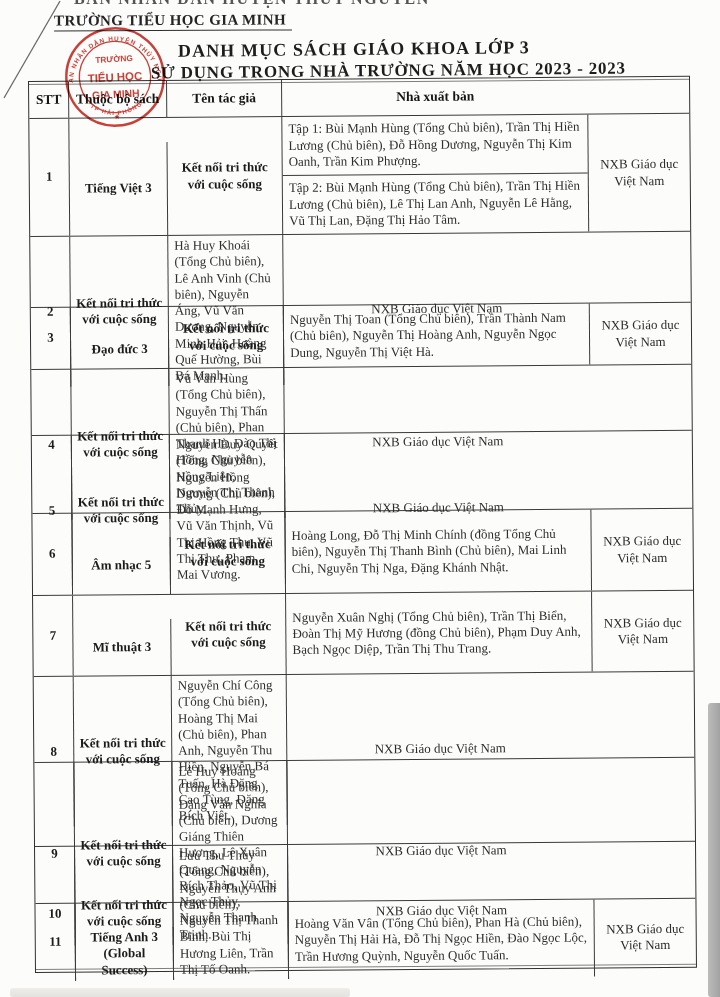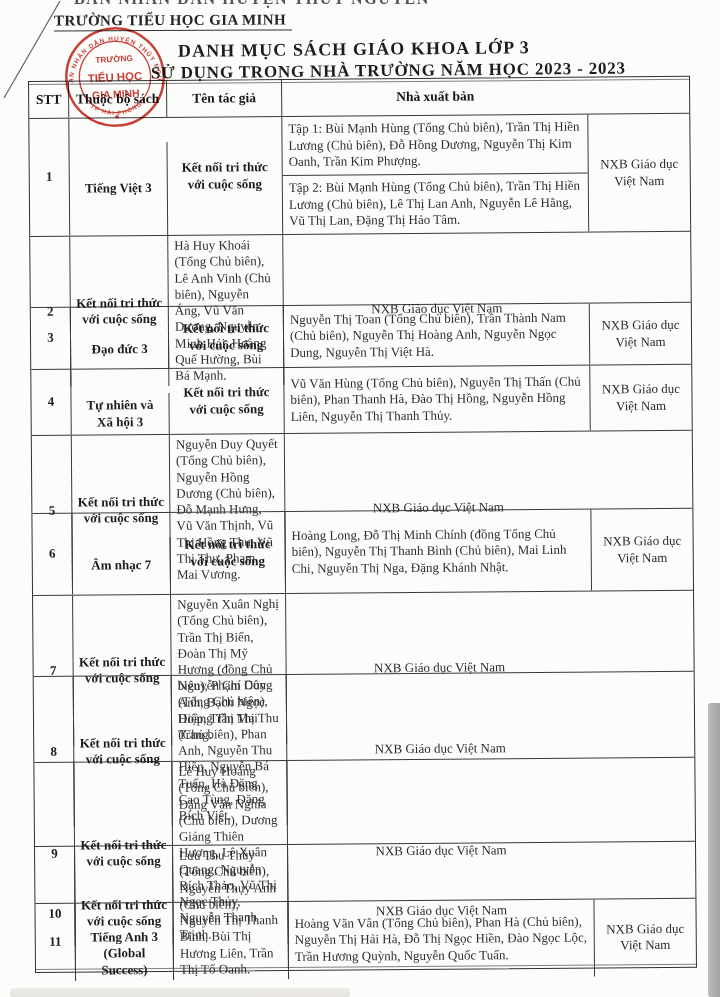--- a/index.html
+++ b/index.html
@@ -127,40 +127,40 @@
       </div>
       <div class="trow" style="height: 62px;">
         <div class="cell b">3</div>
         <div class="cell b title-cell">Đạo đức 3</div>
         <div class="cell b">Kết nối tri thức với cuộc sống</div>
         <div class="cell authors-cell">Nguyễn Thị Toan (Tổng Chủ biên), Trần Thành Nam (Chủ biên), Nguyễn Thị Hoàng Anh, Nguyễn Ngọc Dung, Nguyễn Thị Việt Hà.</div>
         <div class="cell">NXB Giáo dục Việt Nam</div>
       </div>
       <div class="trow" style="height: 66px;">
         <div class="cell b">4</div>
-        <div class="cell b title-cell">Tự nhiên và Xã hội 3</div>
         <div class="cell b">Kết nối tri thức với cuộc sống</div>
         <div class="cell authors-cell">Vũ Văn Hùng (Tổng Chủ biên), Nguyễn Thị Thấn (Chủ biên), Phan Thanh Hà, Đào Thị Hồng, Nguyễn Hồng Liên, Nguyễn Thị Thanh Thủy.</div>
         <div class="cell">NXB Giáo dục Việt Nam</div>
       </div>
       <div class="trow" style="height: 78px;">
         <div class="cell b">5</div>
         <div class="cell b">Kết nối tri thức với cuộc sống</div>
         <div class="cell authors-cell">Nguyễn Duy Quyết (Tổng Chủ biên), Nguyễn Hồng Dương (Chủ biên), Đỗ Mạnh Hưng, Vũ Văn Thịnh, Vũ Thị Hồng Thu, Vũ Thị Thư, Phạm Mai Vương.</div>
         <div class="cell">NXB Giáo dục Việt Nam</div>
       </div>
       <div class="trow" style="height: 82px;">
         <div class="cell b">6</div>
-        <div class="cell b title-cell">Âm nhạc 7</div>
+        <div class="cell b title-cell">Âm nhạc 5</div>
         <div class="cell b">Kết nối tri thức với cuộc sống</div>
         <div class="cell authors-cell">Hoàng Long, Đỗ Thị Minh Chính (đồng Tổng Chủ biên), Nguyễn Thị Thanh Bình (Chủ biên), Mai Linh Chi, Nguyễn Thị Nga, Đặng Khánh Nhật.</div>
         <div class="cell">NXB Giáo dục Việt Nam</div>
       </div>
       <div class="trow" style="height: 81px;">
         <div class="cell b">7</div>
+        <div class="cell b title-cell">Mĩ thuật 3</div>
         <div class="cell b">Kết nối tri thức với cuộc sống</div>
         <div class="cell authors-cell">Nguyễn Xuân Nghị (Tổng Chủ biên), Trần Thị Biển, Đoàn Thị Mỹ Hương (đồng Chủ biên), Phạm Duy Anh, Bạch Ngọc Diệp, Trần Thị Thu Trang.</div>
         <div class="cell">NXB Giáo dục Việt Nam</div>
       </div>
       <div class="trow" style="height: 86px;">
         <div class="cell b">8</div>
         <div class="cell b">Kết nối tri thức với cuộc sống</div>
         <div class="cell authors-cell">Nguyễn Chí Công (Tổng Chủ biên), Hoàng Thị Mai (Chủ biên), Phan Anh, Nguyễn Thu Hiền, Nguyễn Bá Tuấn, Hà Đặng Cao Tùng, Đặng Bích Việt.</div>
         <div class="cell">NXB Giáo dục Việt Nam</div>
       </div>

